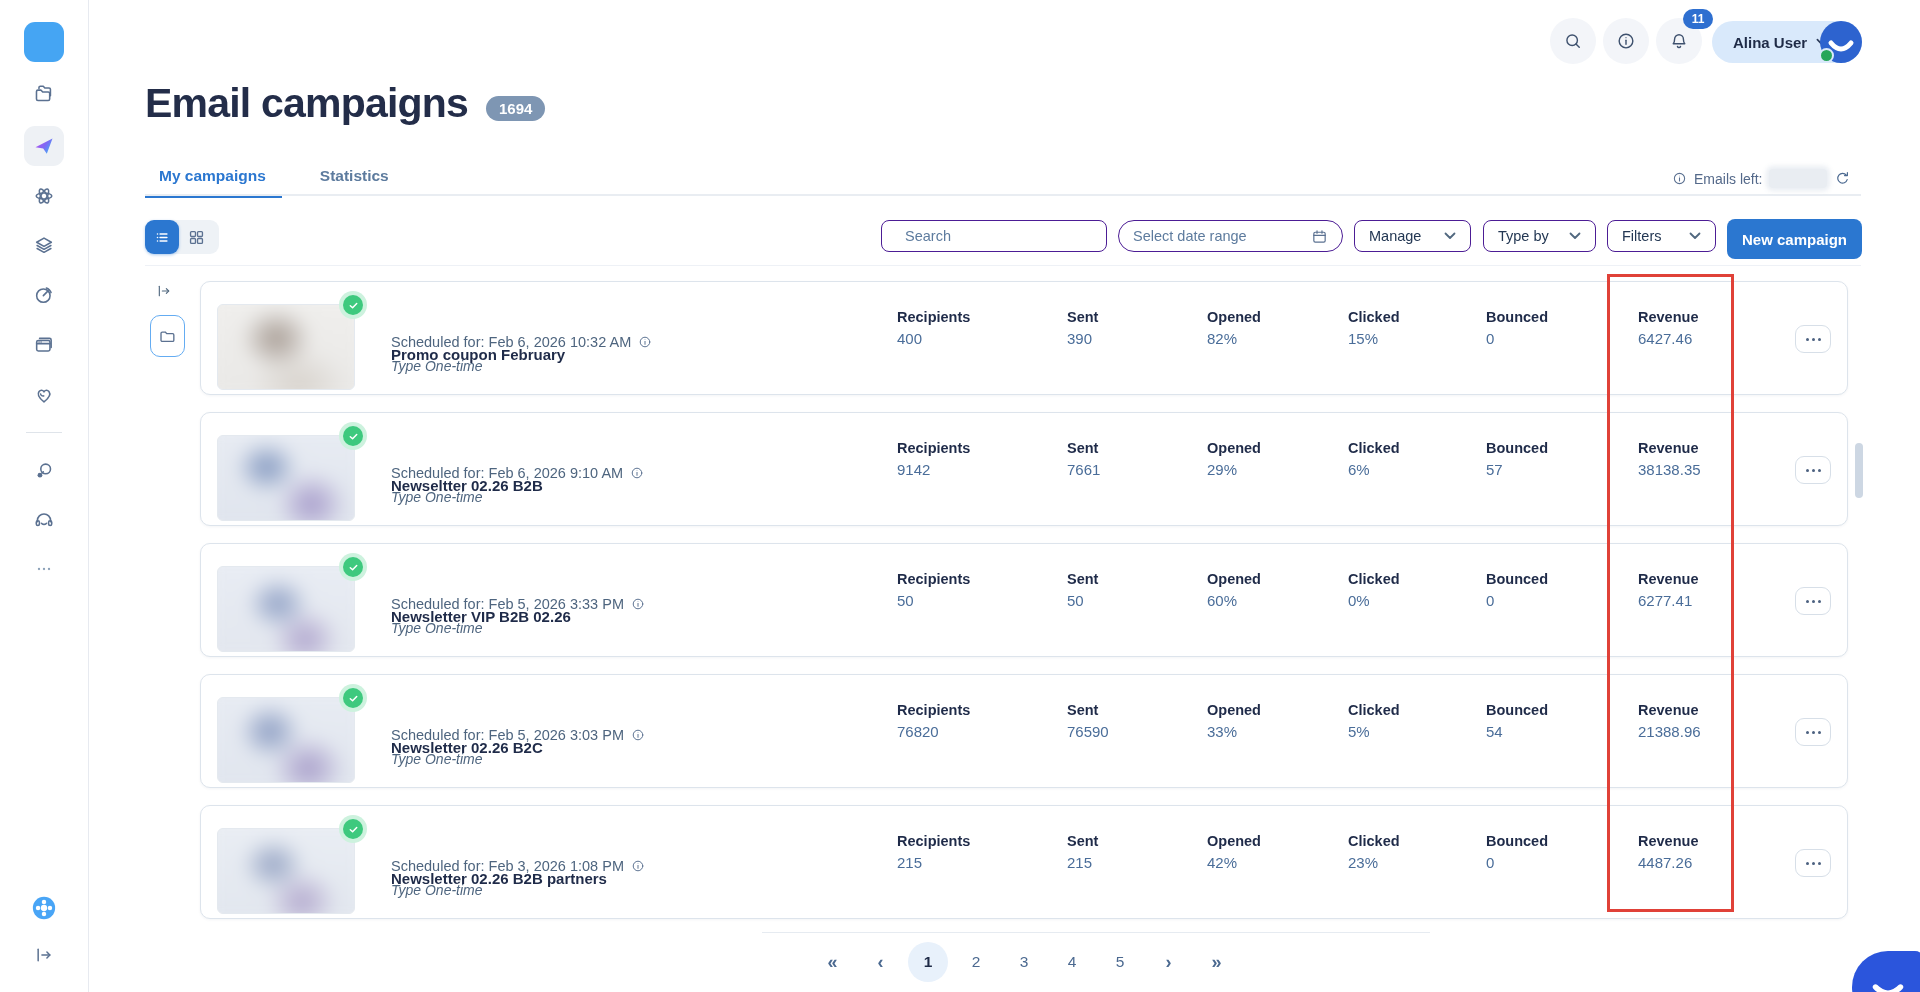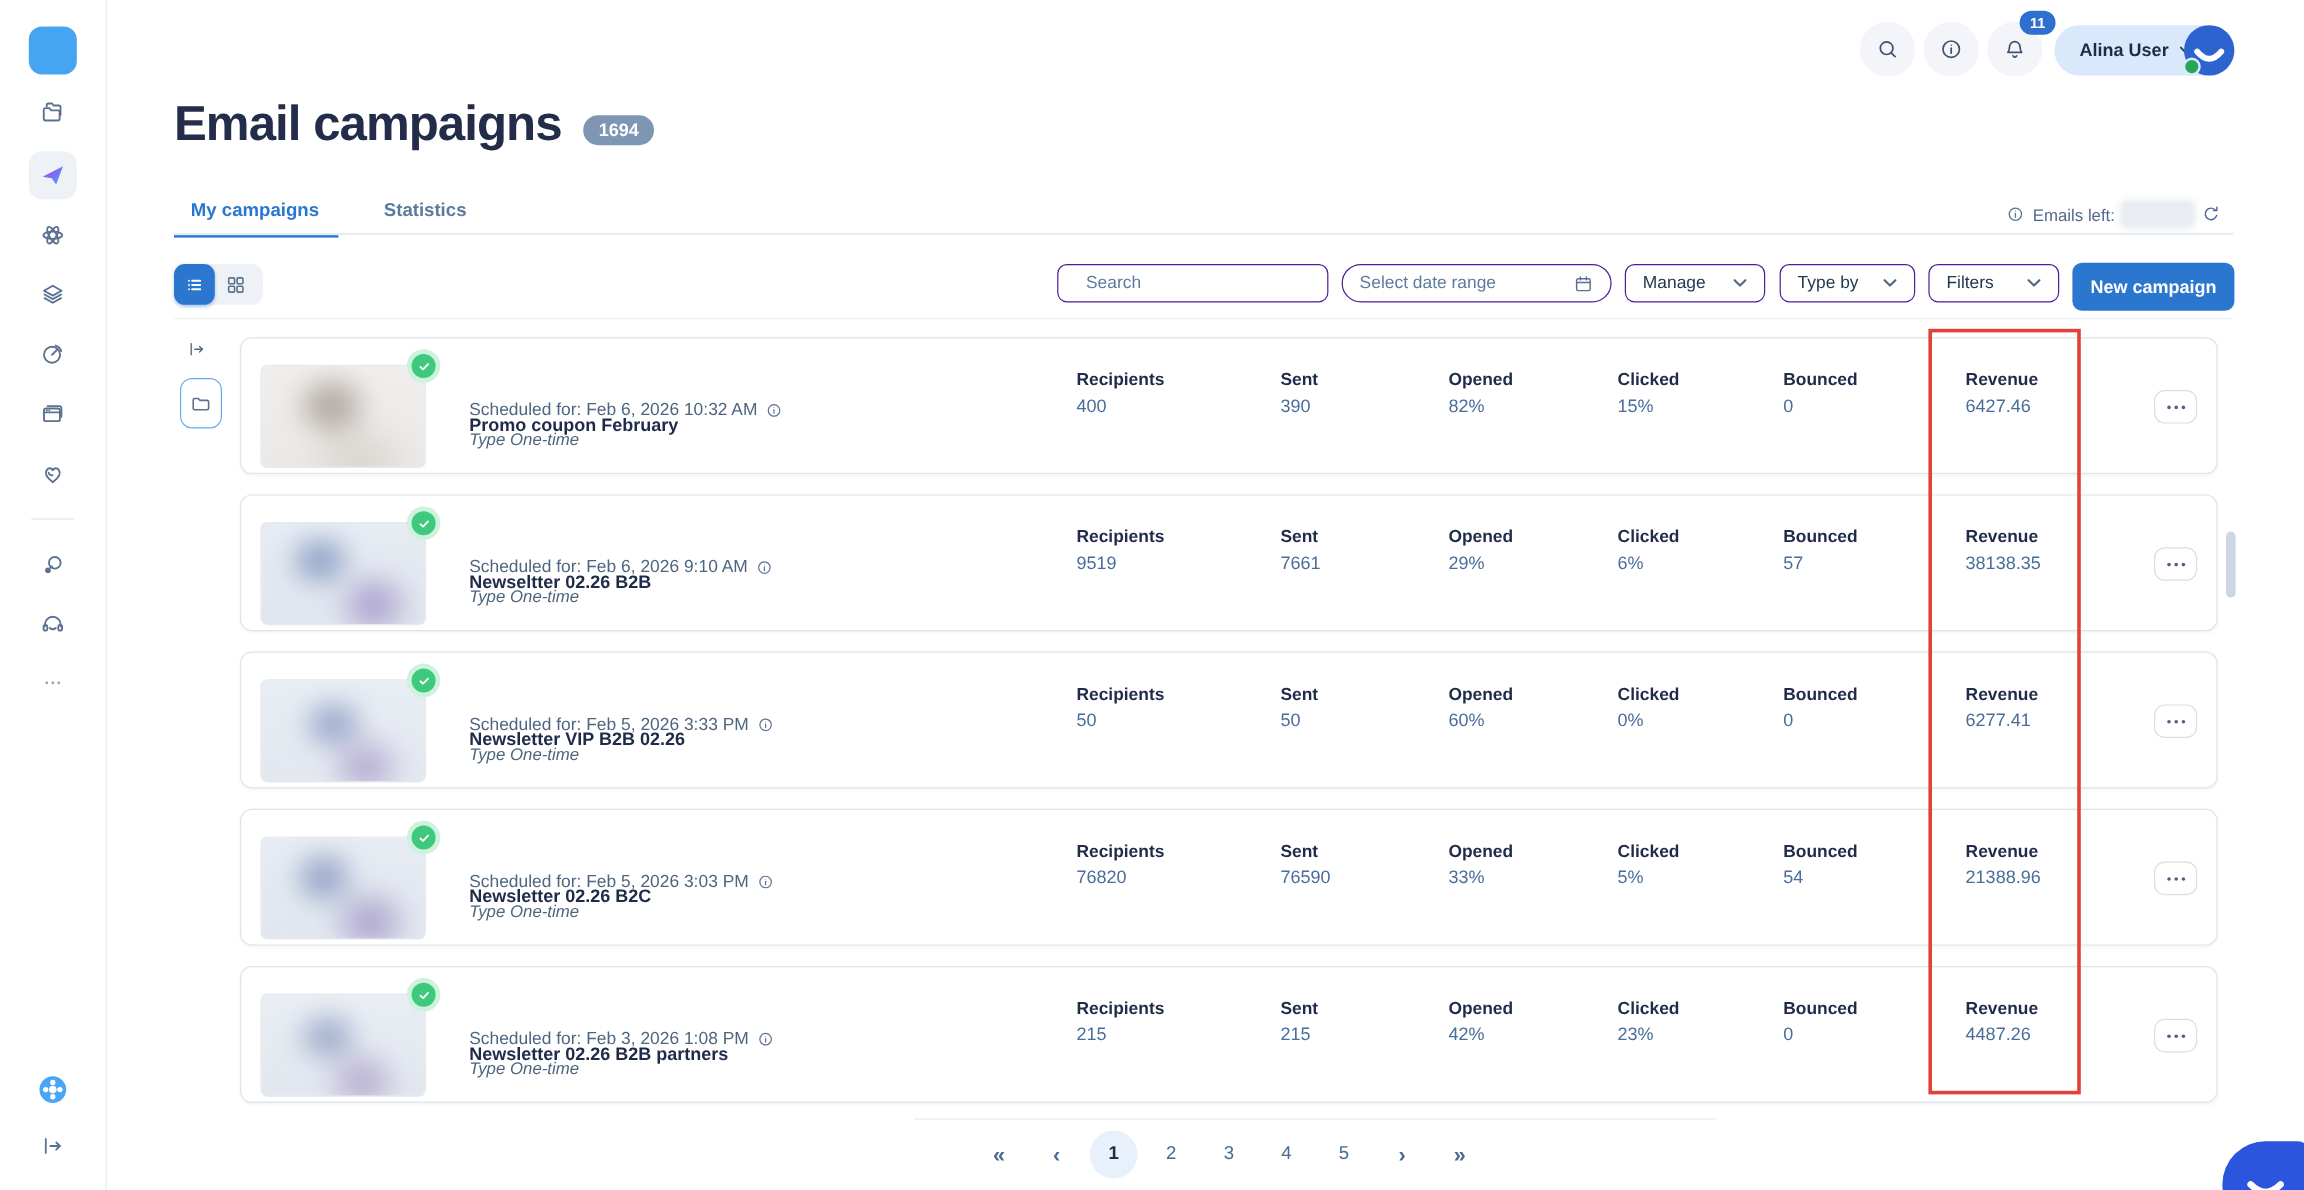--- a/index.html
+++ b/index.html
@@ -424,21 +424,21 @@
         <svg class="sico" viewBox="0 0 24 24" width="14" height="14">
             <circle cx="12" cy="12" r="8.2"></circle>
             <path d="M12 11 v5"></path>
             <circle cx="12" cy="8" r="0.7" fill="#5b7191" stroke="none"></circle>
           </svg>
       </div>
       <div class="c-type">Type One-time</div>
 
       <div class="stat st-recipients">
         <div class="sl">Recipients</div>
-        <div class="sv">9519</div>
+        <div class="sv">9142</div>
       </div>
       <div class="stat st-sent">
         <div class="sl">Sent</div>
         <div class="sv">7661</div>
       </div>
       <div class="stat st-opened">
         <div class="sl">Opened</div>
         <div class="sv">29%</div>
       </div>
       <div class="stat st-clicked">

